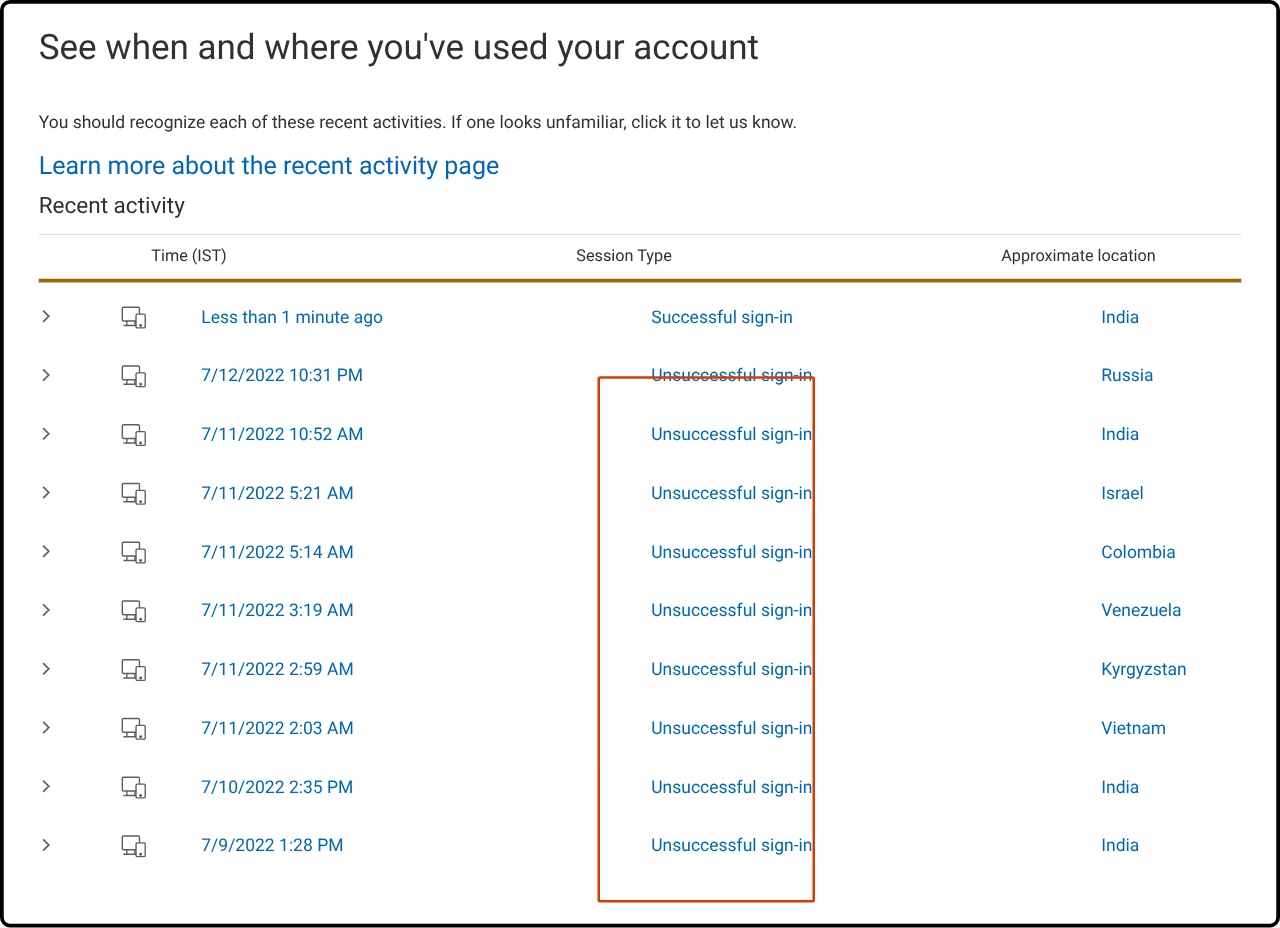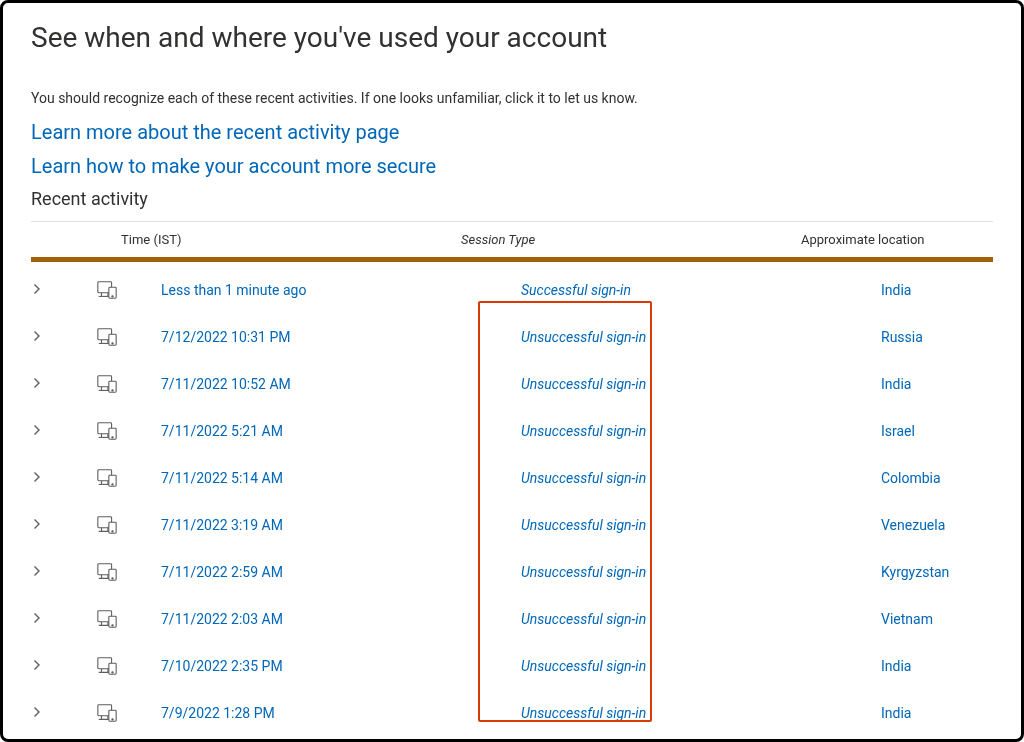--- a/index.html
+++ b/index.html
@@ -49,21 +49,21 @@
 
     .section-title {
       font-size: 18px;
       font-weight: 400;
       color: #323130;
       margin-bottom: 12px;
     }
 
     .list-header {
       border-top: 1px solid #e0e0e0;
-      border-bottom: 5px solid #a16207;
+      border-bottom: 3px solid #a16207;
       padding: 10px 0;
       display: flex;
       align-items: center;
     }
 
     .col-expand {
       width: 45px;
       flex-shrink: 0;
     }
 
@@ -75,21 +75,20 @@
     }
 
     .col-time {
       width: 340px;
       flex-shrink: 0;
     }
 
     .col-session {
       width: 340px;
       flex-shrink: 0;
-      font-style: italic;
     }
 
     .col-location {
       flex: 1;
     }
 
     .header-text {
       font-size: 13px;
       color: #323130;
       font-weight: 400;
@@ -143,21 +142,20 @@
   </style>
 </head>
 <body>
 
 <div class="page">
   <h1 class="page-title">See when and where you've used your account</h1>
   <p class="subtitle">You should recognize each of these recent activities. If one looks unfamiliar, click it to let us know.</p>
 
   <div class="info-links">
     <a href="#">Learn more about the recent activity page</a>
-    <a href="#">Learn how to make your account more secure</a>
   </div>
 
   <div class="section-title">Recent activity</div>
 
   <div class="list-header">
     <div class="col-expand"></div>
     <div class="col-icon"></div>
     <div class="col-time header-text">Time (IST)</div>
     <div class="col-session header-text">Session Type</div>
     <div class="col-location header-text">Approximate location</div>

